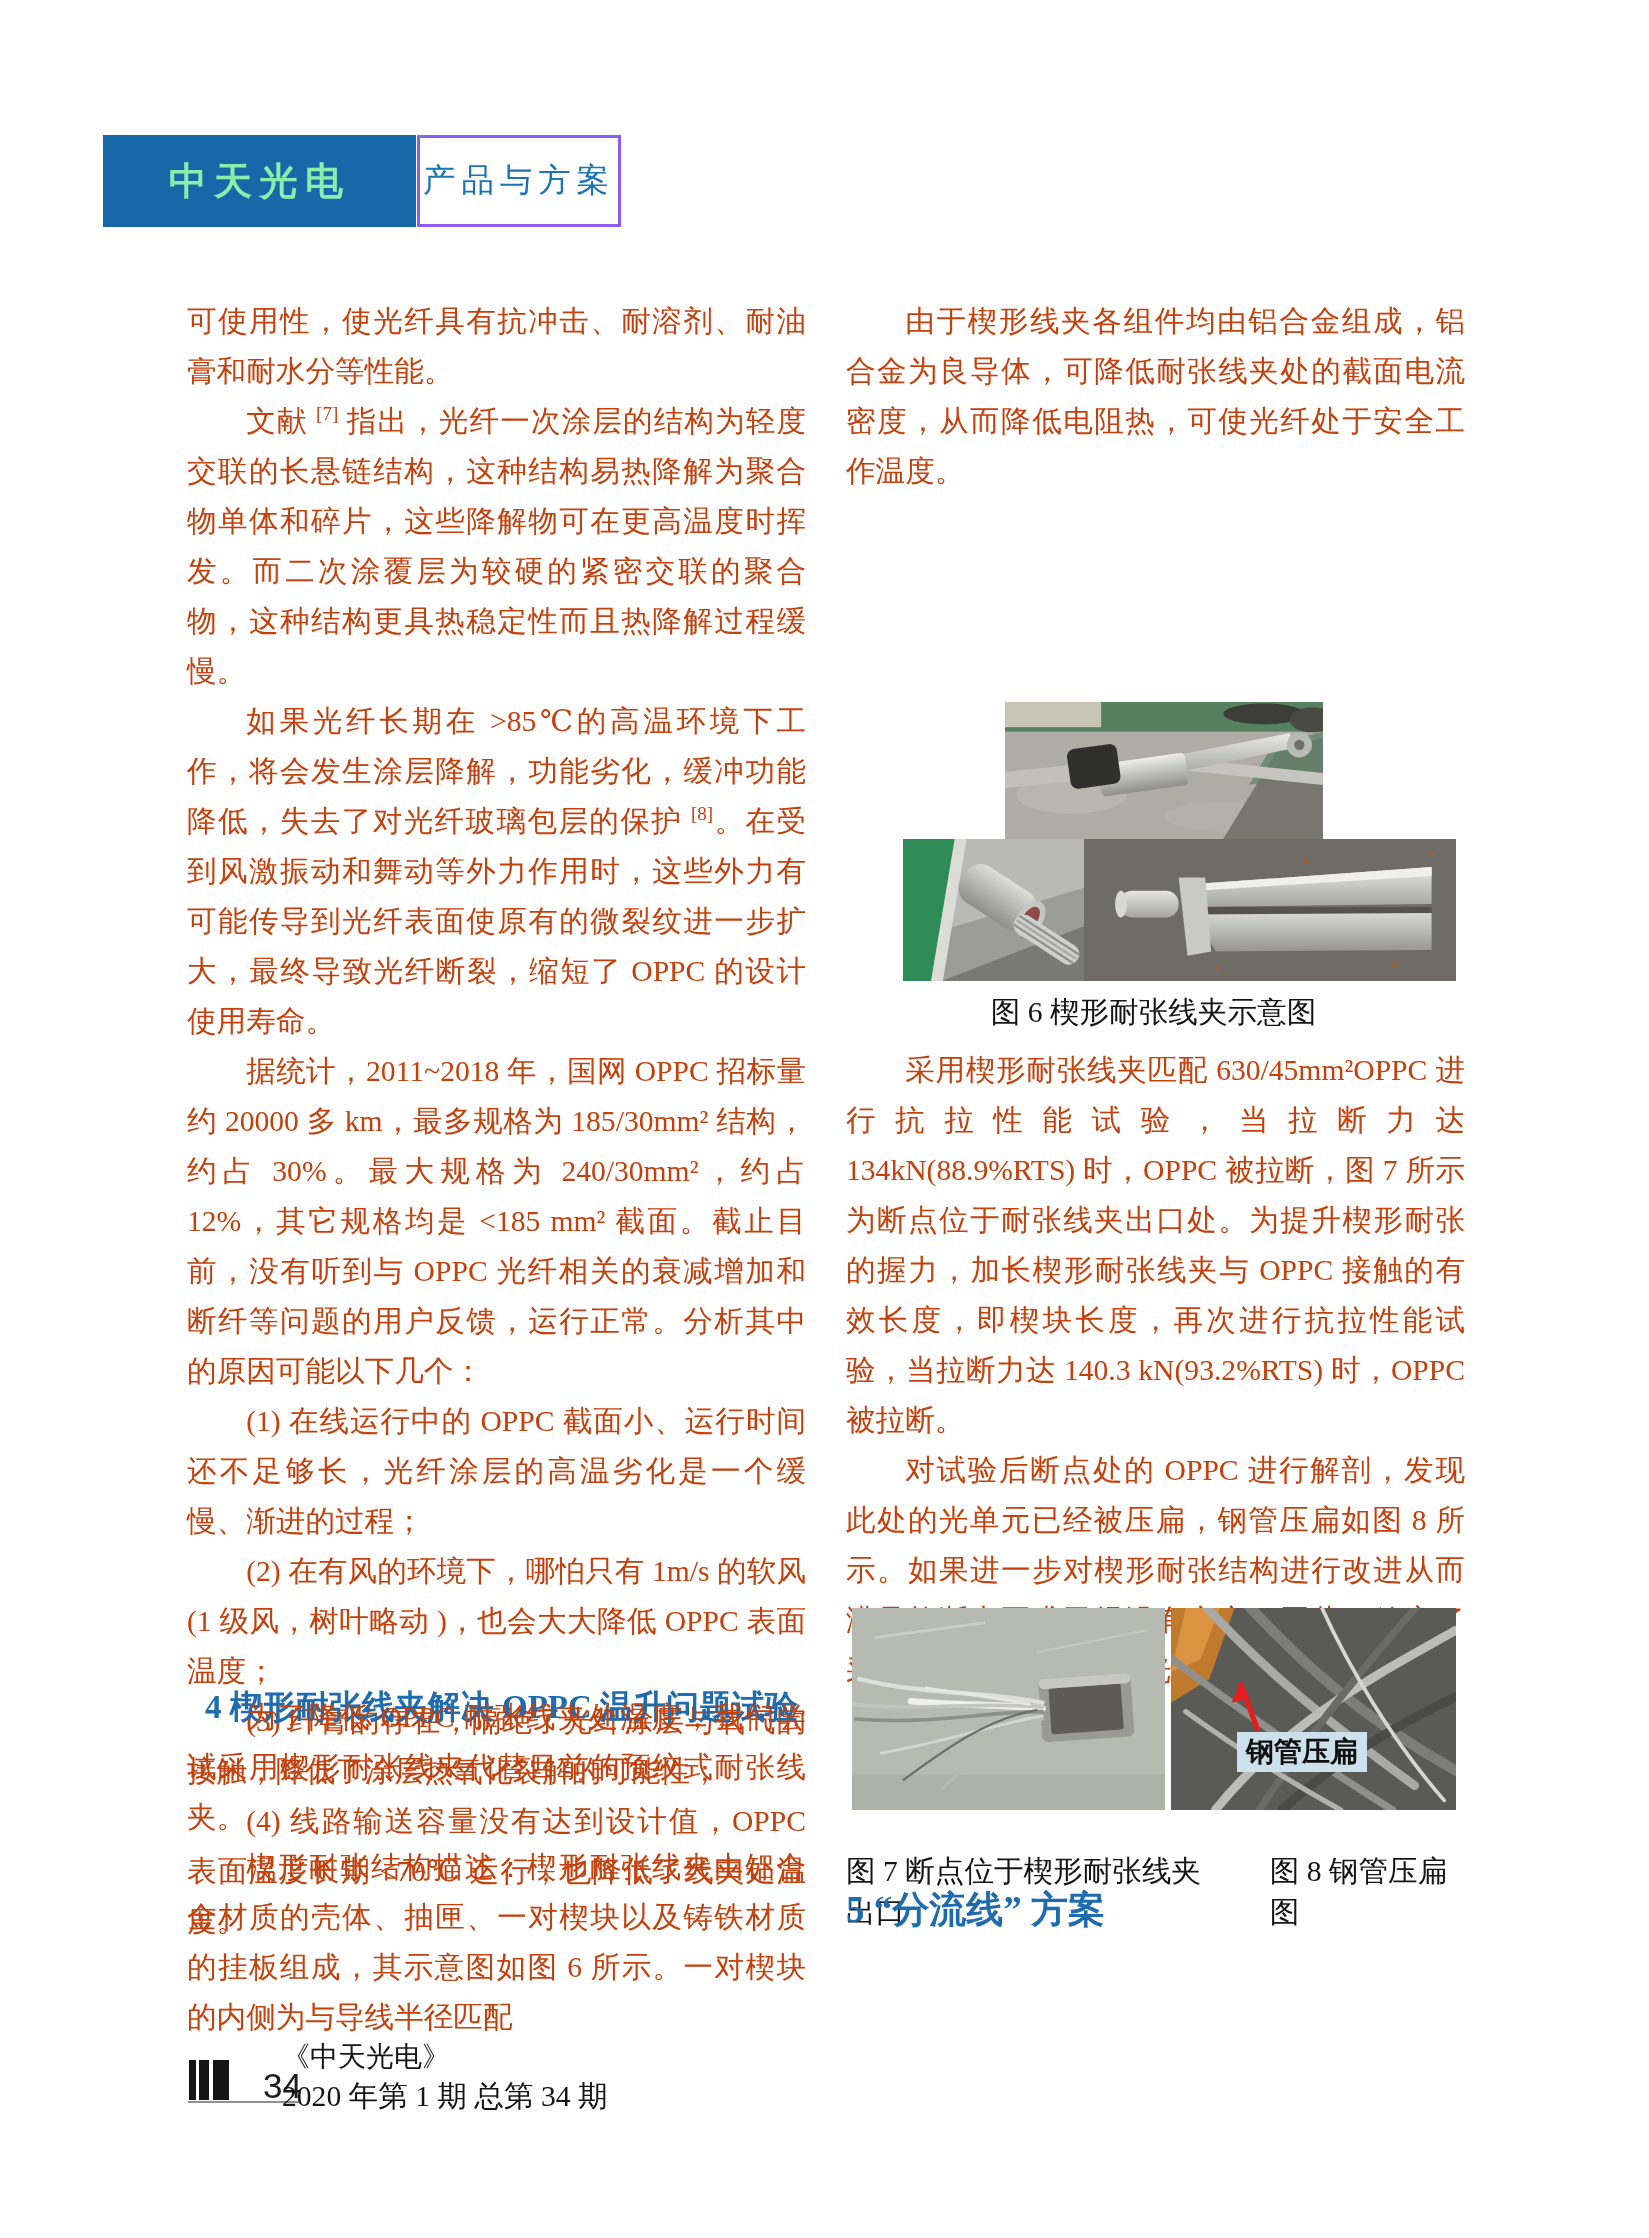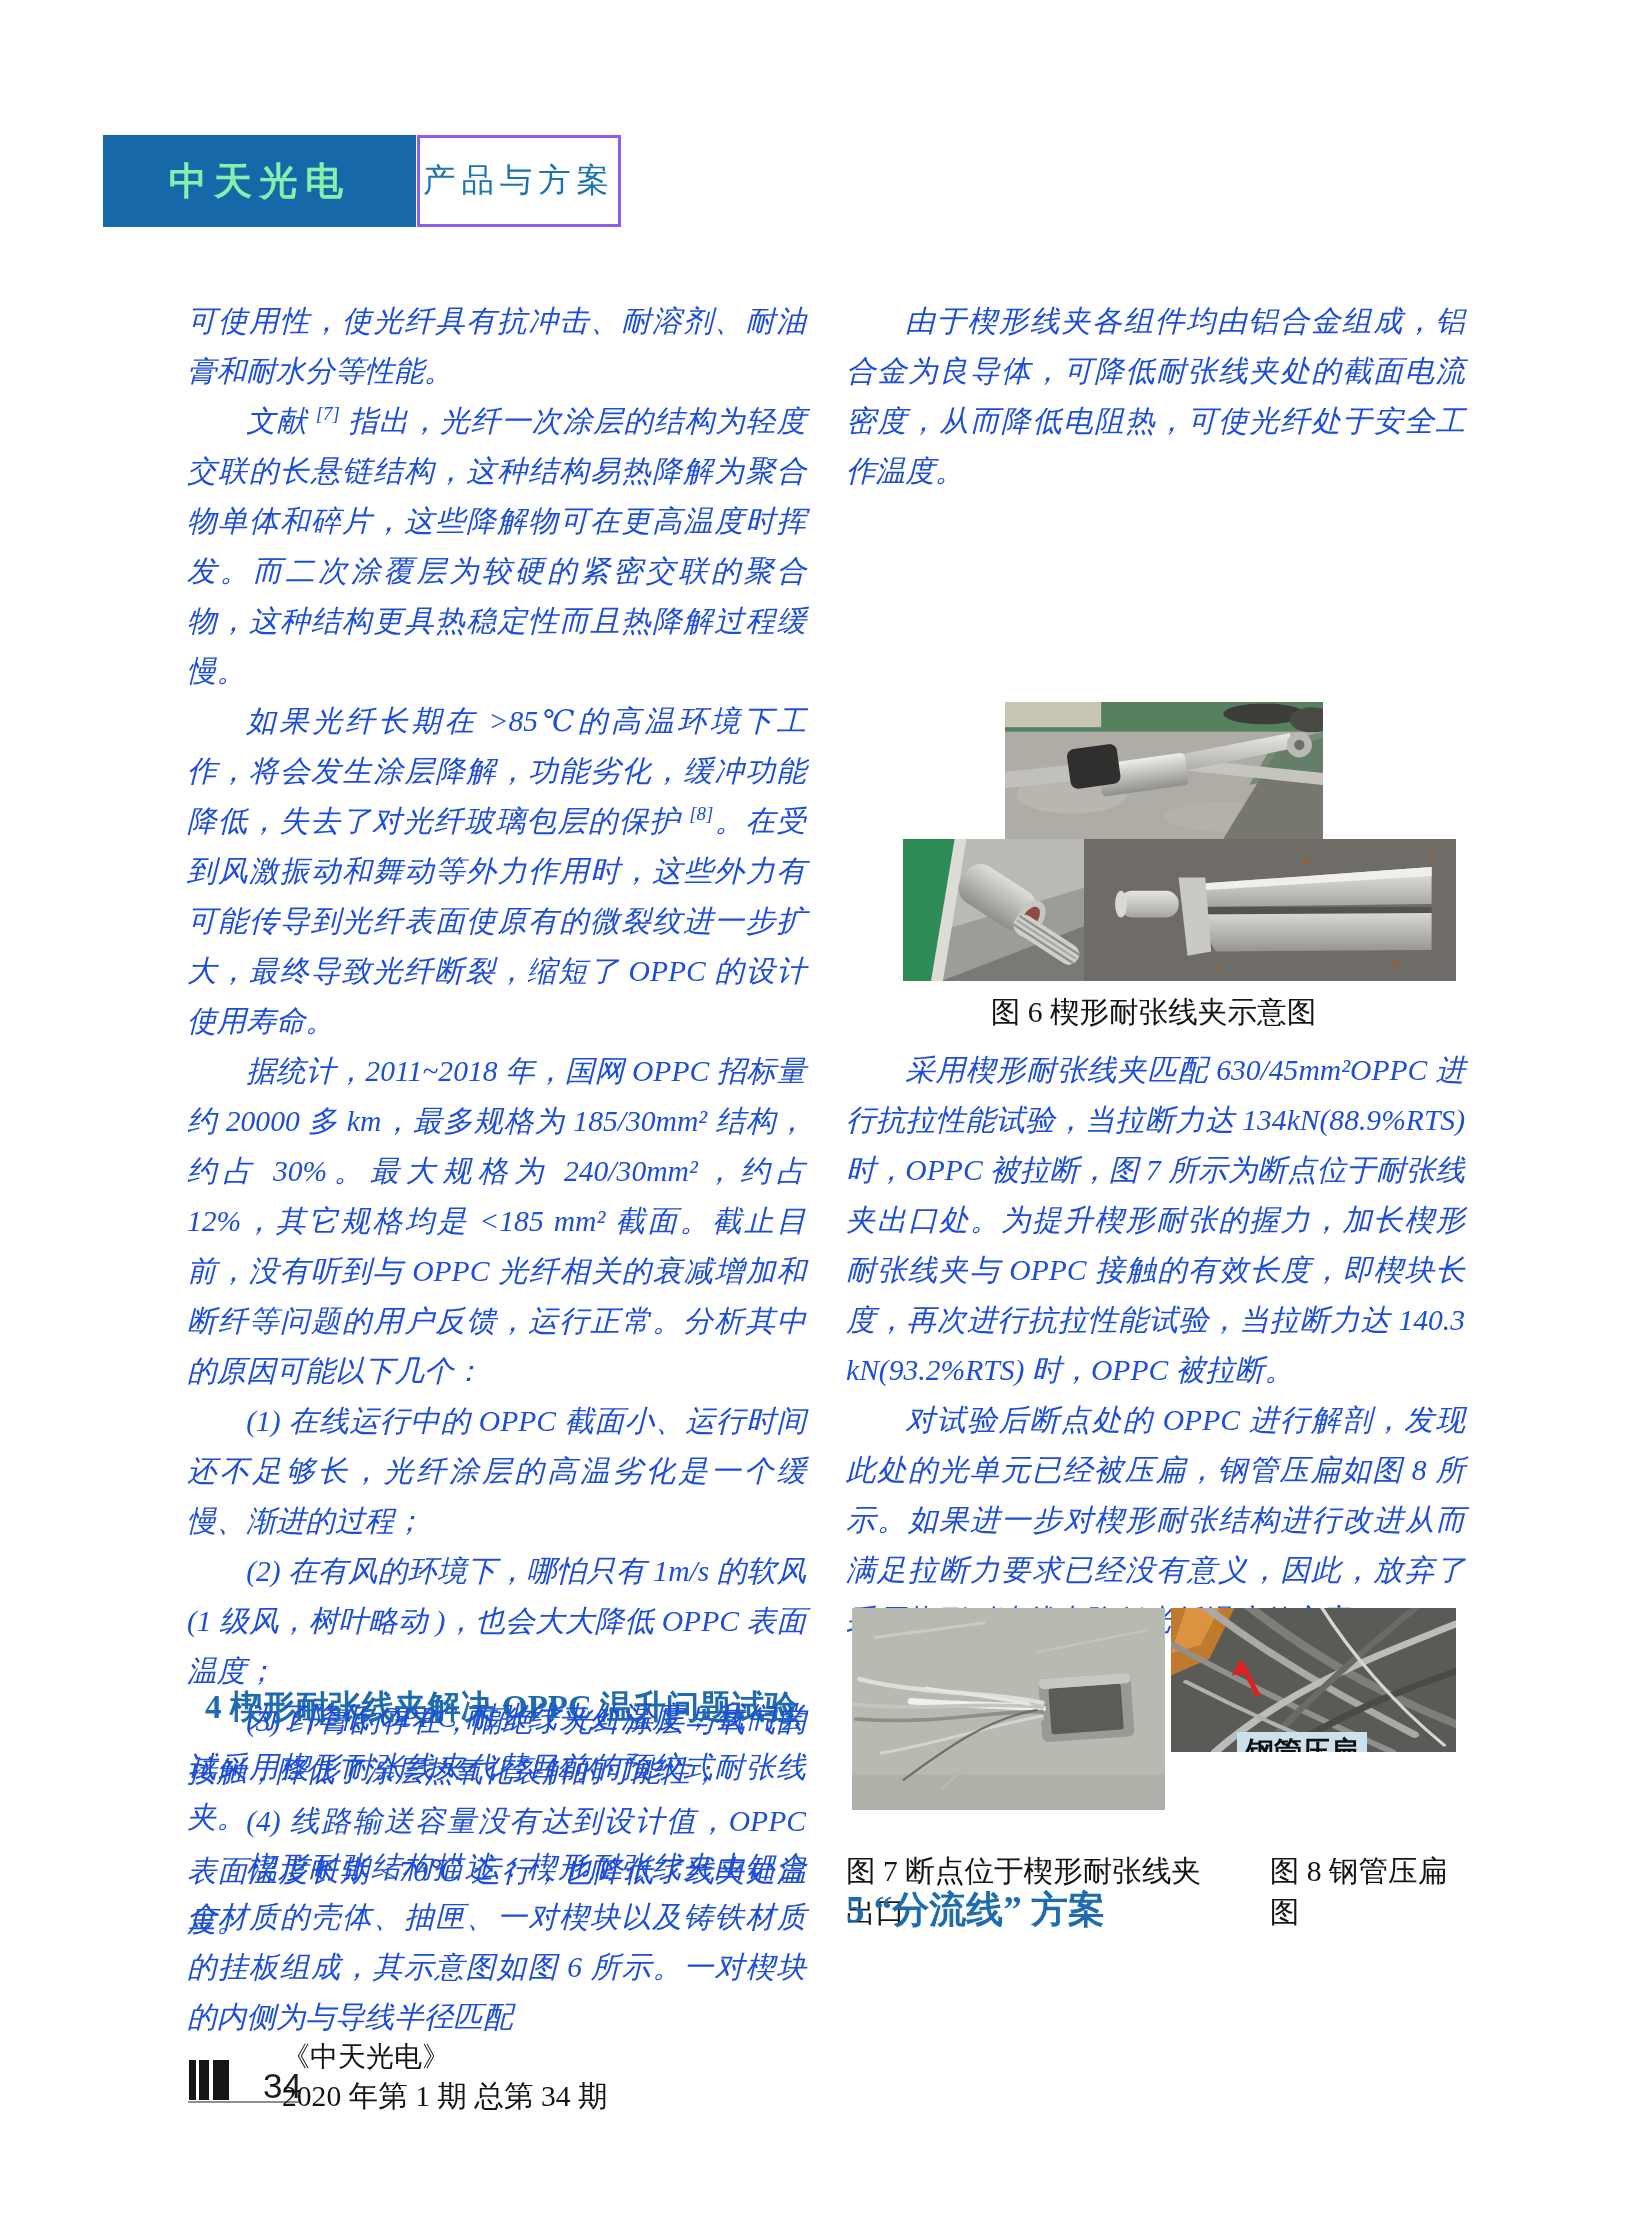--- a/index.html
+++ b/index.html
@@ -25,22 +25,21 @@
   }
   .header-tab span {
     color:#1a74b4; font-size:32.5px; letter-spacing:5.9px;
     font-family:"Liberation Sans","DejaVu Sans",sans-serif;
   }
 
   
   .col { width:619px; }
   .para {
     font-size:29.6px; line-height:50px; text-align:justify; text-justify:inter-ideograph;
-    color:#1d4ed8;
-    font-style:italic;
+    color:#c2410c;
   }
   .indent { text-indent:2em; }
   sup { font-size:19px; line-height:0; }
 
   .sec-heading {
     font-size:33px; font-weight:bold; color:#1e6cae; line-height:44px;
     font-family:"Liberation Serif","DejaVu Serif",serif;
   }
   .sec-heading.h5 { font-size:37px; }
 
@@ -206,21 +205,21 @@
       <path d="M258,134 C170,126 90,140 0,130" stroke="#c4c4c0" stroke-width="5"></path>
       <path d="M258,140 C180,140 110,158 5,150" stroke="#8f8f8a" stroke-width="5"></path>
       <path d="M258,146 C190,158 130,180 40,196" stroke="#d4d4d0" stroke-width="4"></path>
       <path d="M258,150 C200,168 160,210 122,244" stroke="#b8b8b4" stroke-width="4"></path>
       <path d="M250,138 C180,150 120,196 70,232" stroke="#6f6f6a" stroke-width="3"></path>
       <path d="M240,130 C190,120 150,116 100,108" stroke="#e6e6e2" stroke-width="4"></path>
     </g>
   </svg>
 </div>
 
-<div class="abs photo" style="left:1171px; top:1608px; width:285px; height:144px;">
+<div class="abs photo" style="left:1171px; top:1608px; width:285px; height:202px;">
   <svg viewBox="0 0 386 273" preserveAspectRatio="none">
     <rect width="386" height="273" fill="#5a5a57"></rect>
     <polygon points="0,0 86,0 52,96 0,128" fill="#c07a2e"></polygon>
     <polygon points="20,0 66,0 40,70 0,86" fill="#e29a46" opacity="0.8"></polygon>
     <g fill="none" stroke-linecap="round">
       <path d="M40,-10 C120,80 220,160 330,240" stroke="#a9a9a6" stroke-width="12"></path>
       <path d="M90,-20 C170,70 260,150 386,220" stroke="#7d7d7a" stroke-width="14"></path>
       <path d="M-10,60 C80,130 200,210 300,273" stroke="#8f8f8c" stroke-width="10"></path>
       <path d="M386,30 C280,90 160,150 60,273" stroke="#bcbcb9" stroke-width="12"></path>
       <path d="M340,-10 C260,80 180,180 120,273" stroke="#6a6a67" stroke-width="10"></path>

